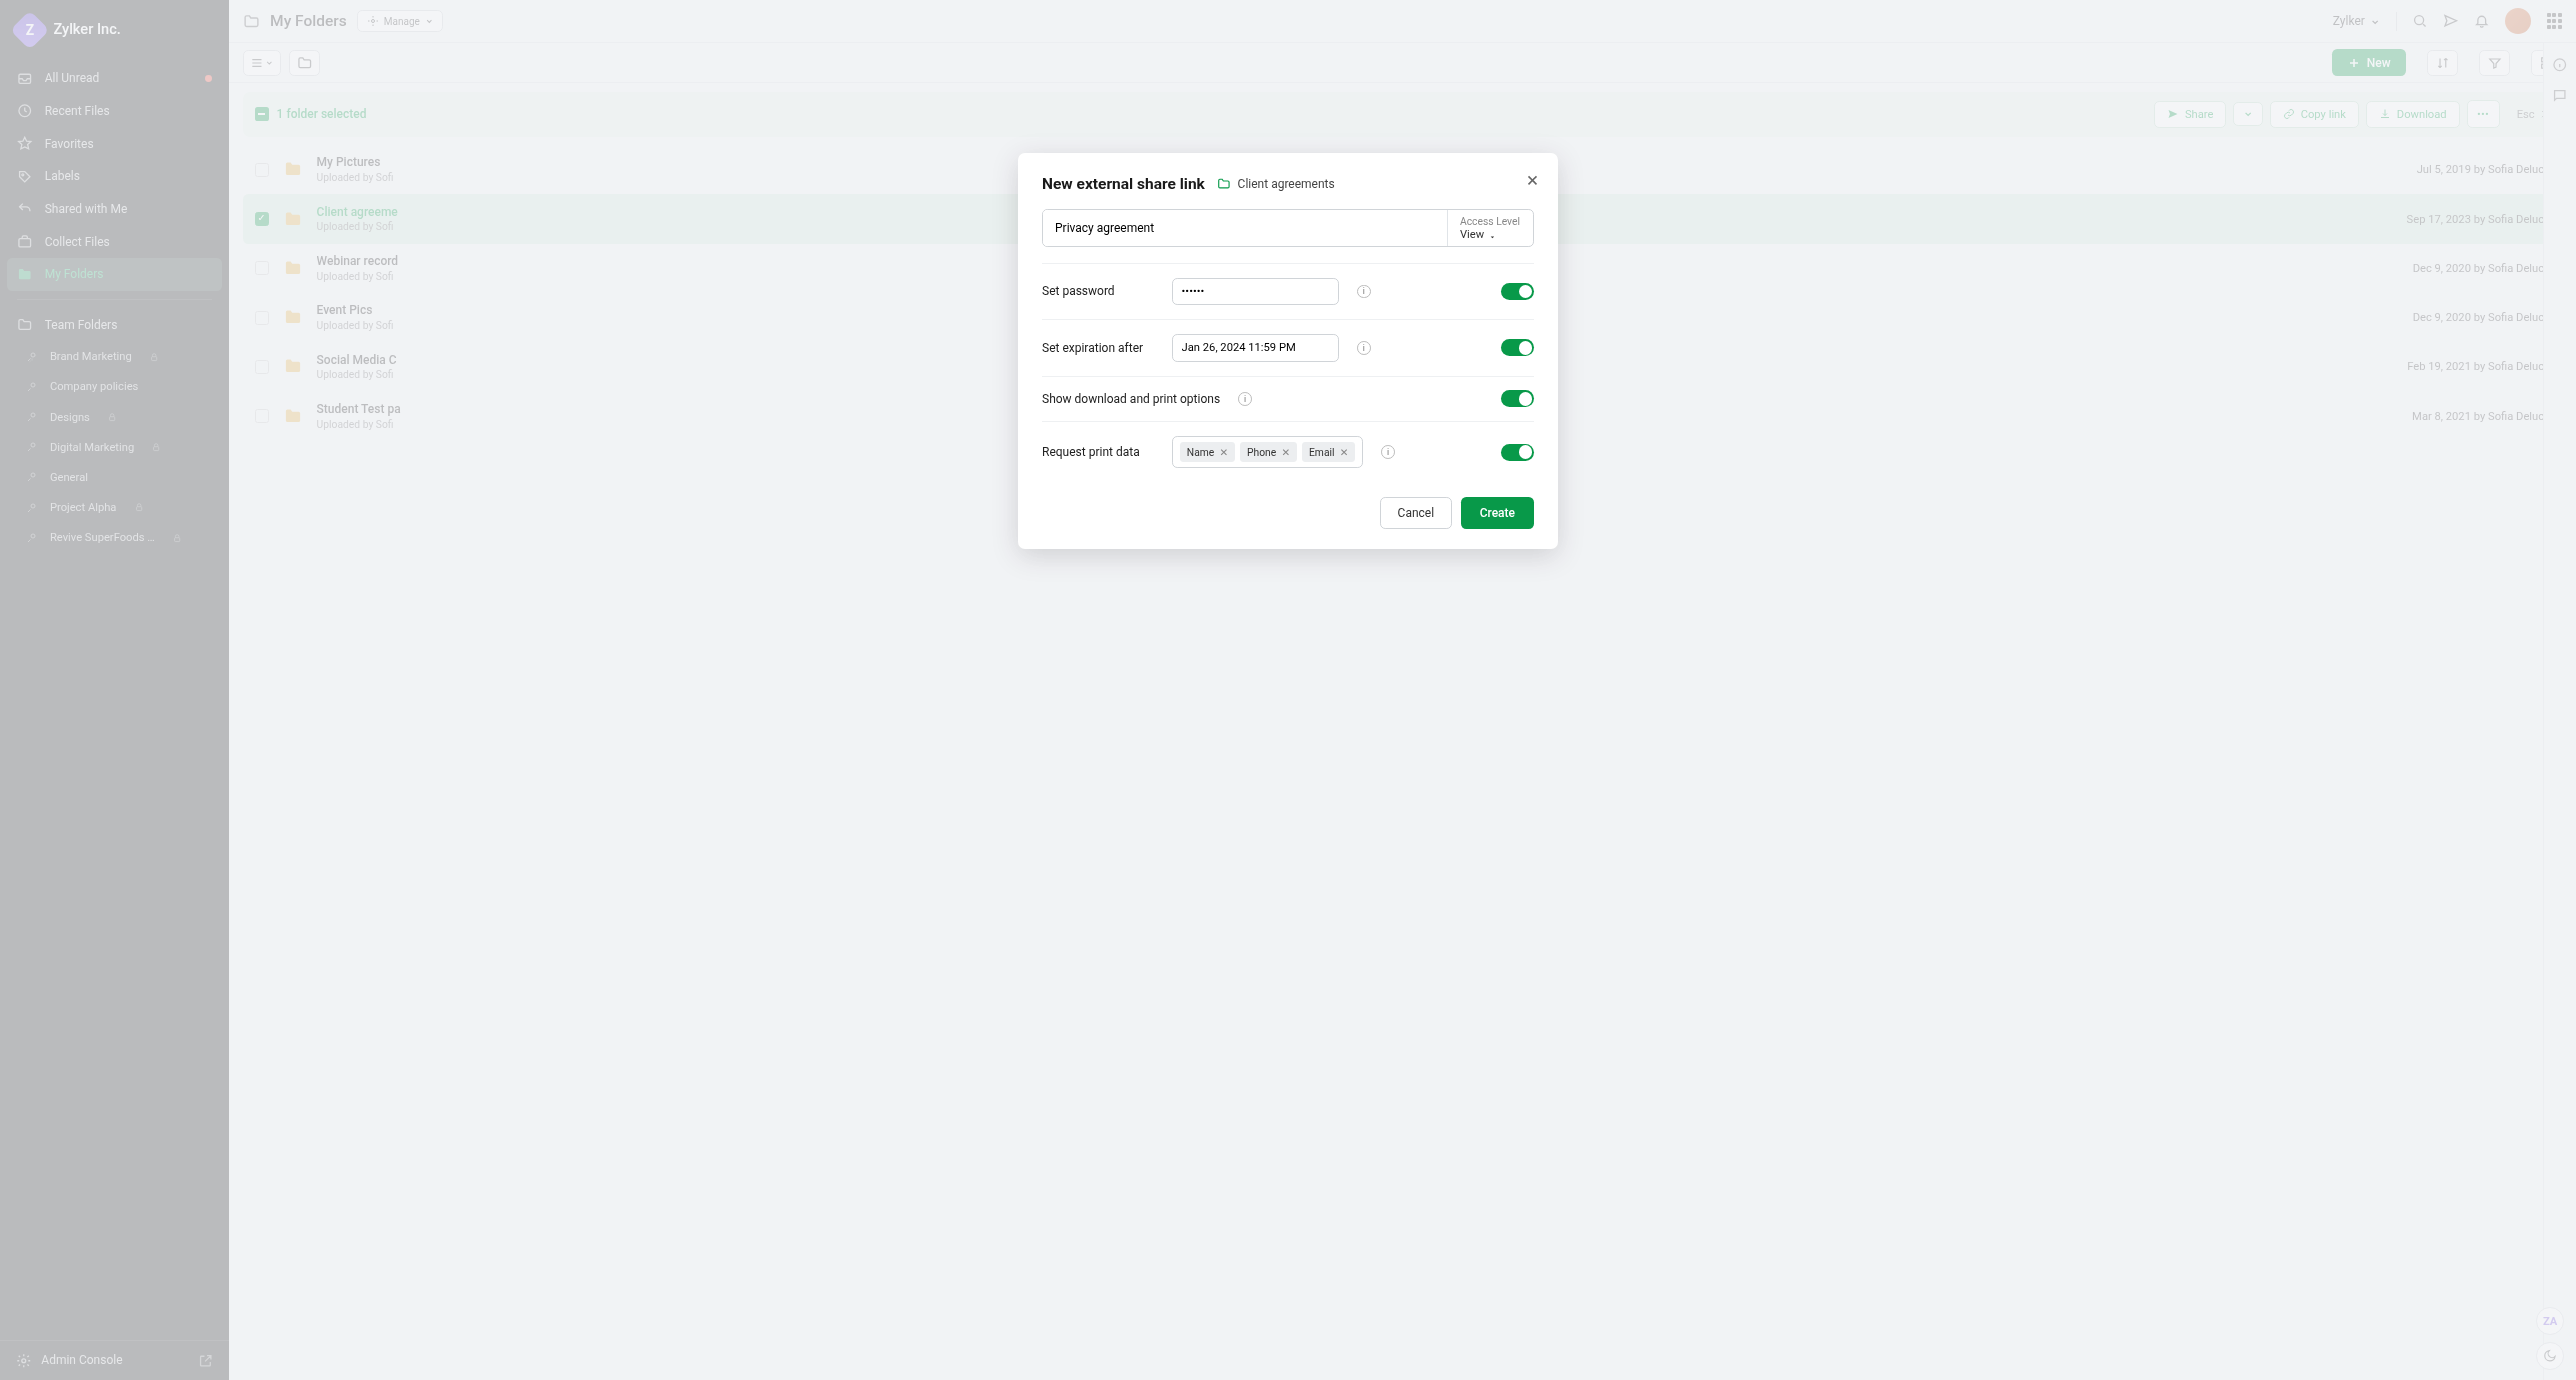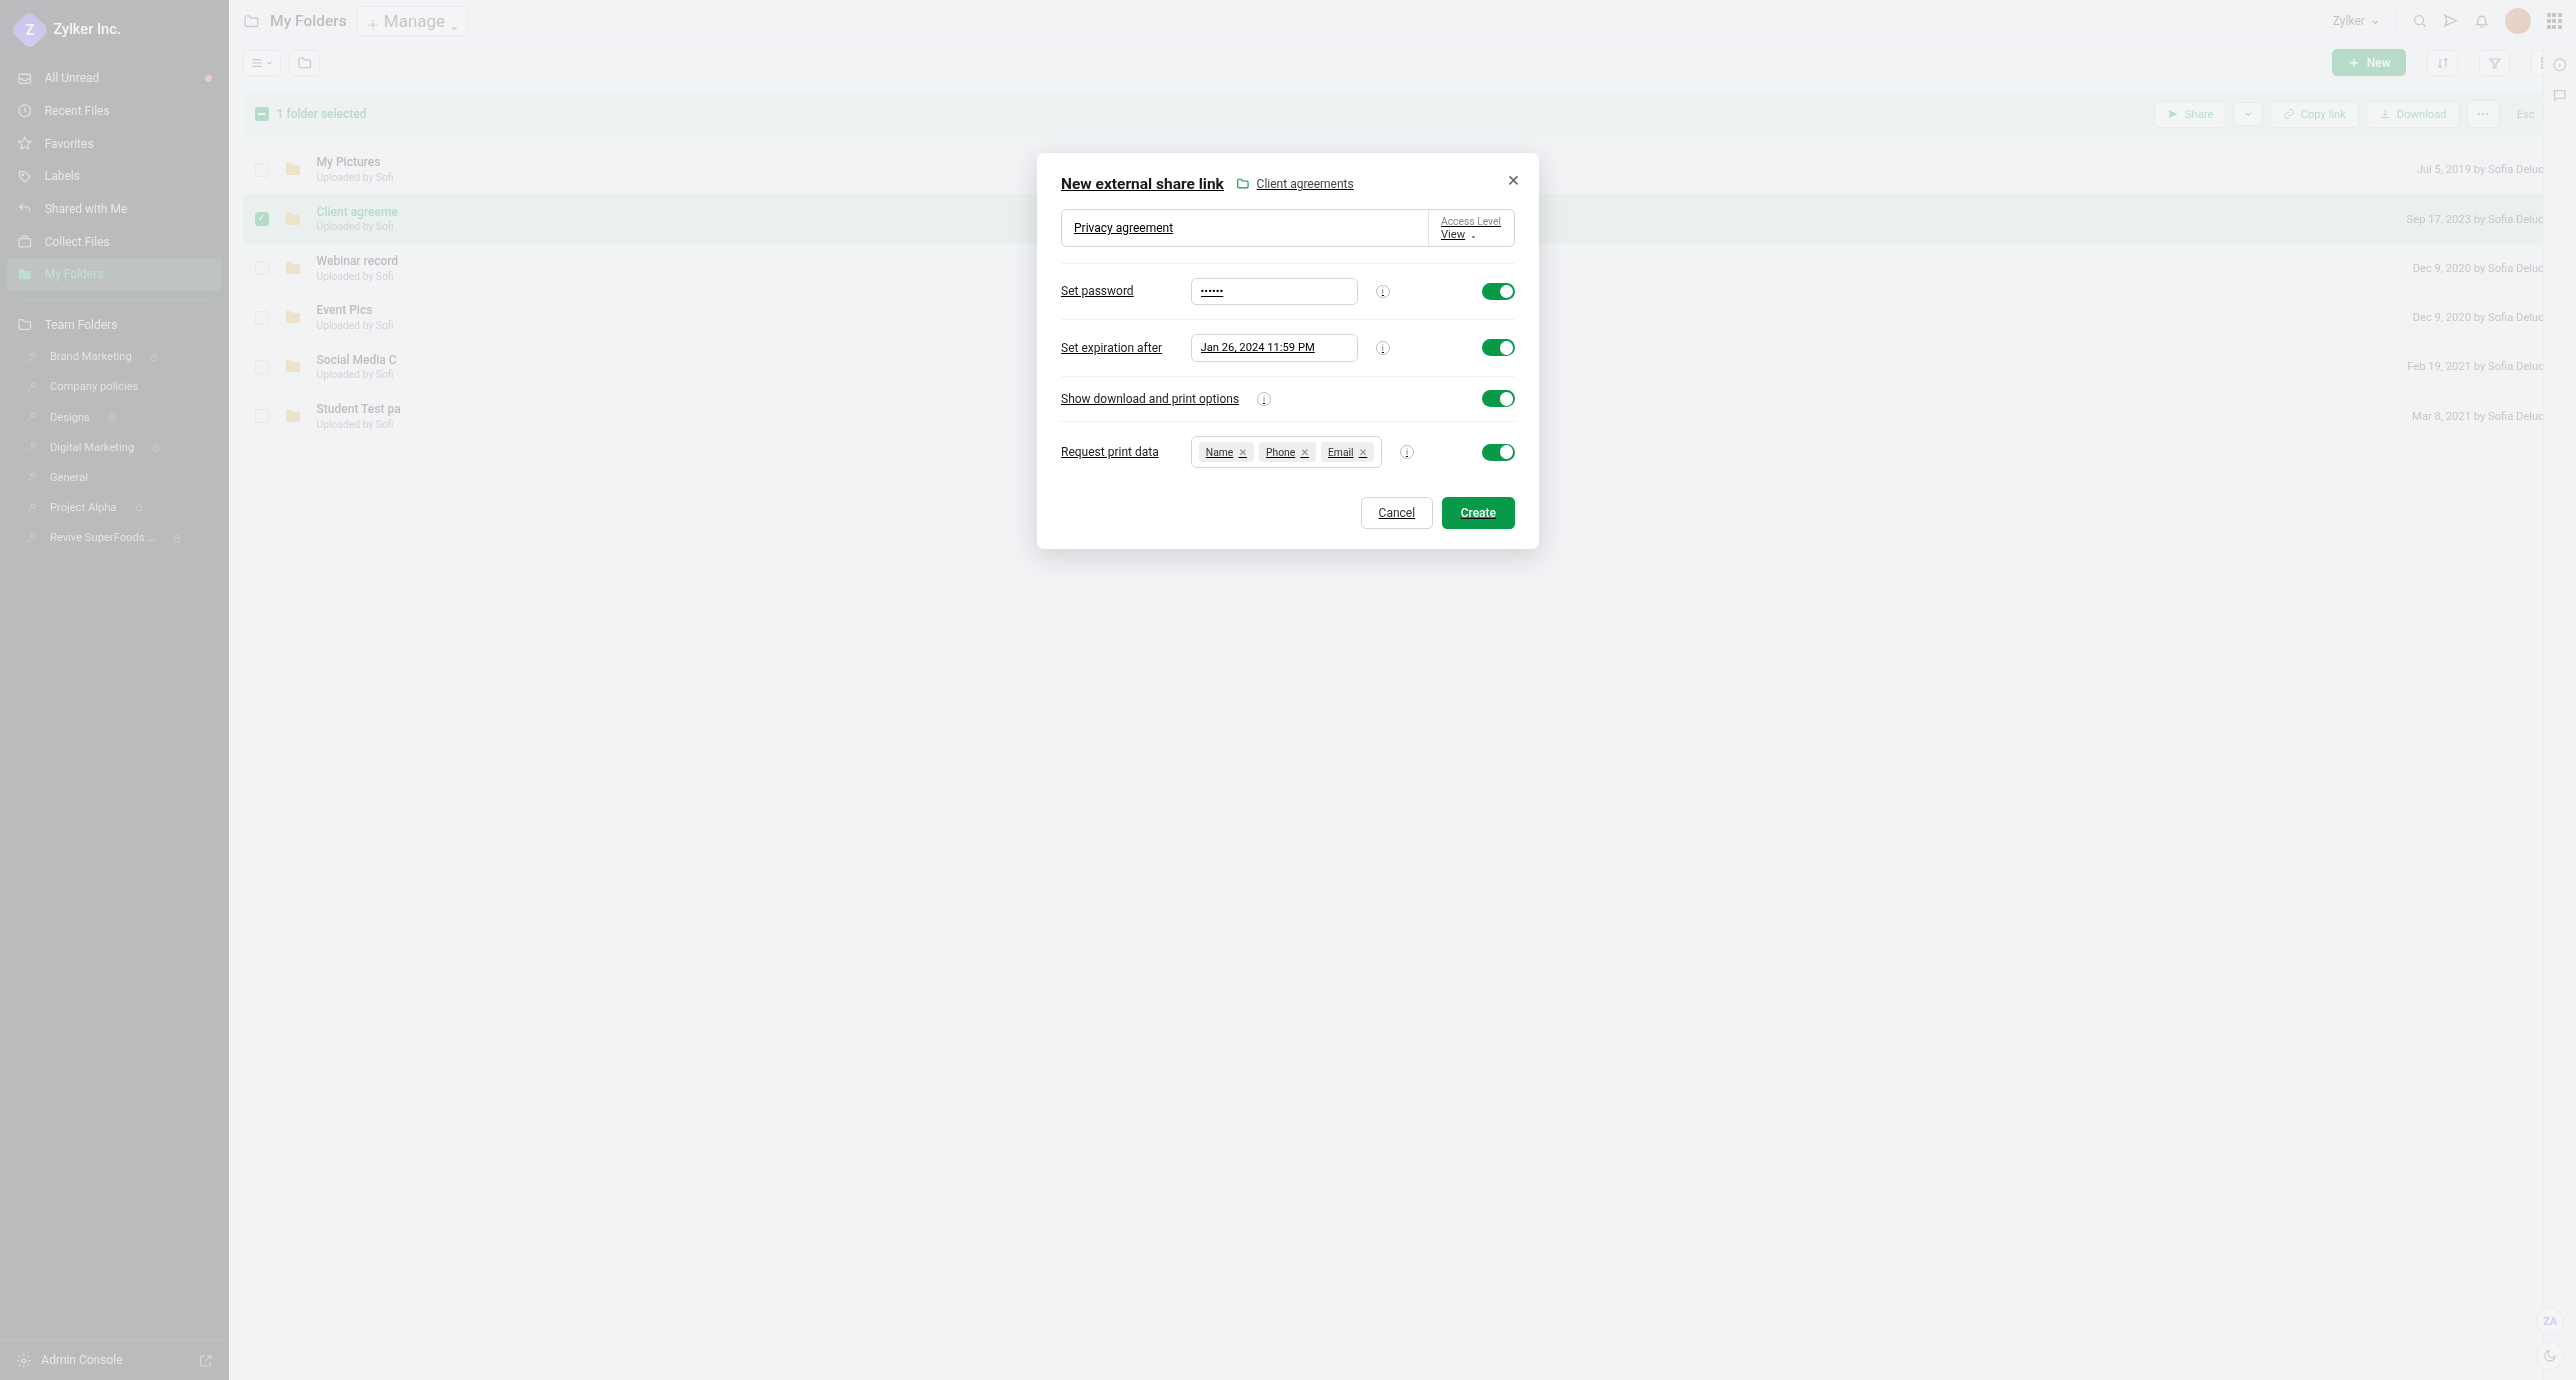--- a/index.html
+++ b/index.html
@@ -18,21 +18,21 @@
     .nav-sep { height:0.9px; background:#333; margin:8.6px 10.3px; }
     .team-list .nav-item { padding-left:19px; font-size:11.2px; color:#bbb; }
     .team-list .pin { width:12px; height:12px; opacity:.6; }
     .team-list .lock { width:10.3px; height:10.3px; margin-left:5.2px; opacity:.5; }
     .admin-row { border-top:0.9px solid #333; padding:12px 15.5px; display:flex; align-items:center; gap:10.3px; color:#ccc; font-size:12px; }
     .admin-row .open-icon { margin-left:auto; opacity:.6; }
     .main { flex:1; display:flex; flex-direction:column; background:#f4f6f8; min-width:0; }
     .topbar { height:43px; display:flex; align-items:center; padding:0 13.8px; border-bottom:0.9px solid #e0e4e8; gap:10.3px; }
     .breadcrumb-icon { width:17px; height:17px; color:#666; }
     .page-title { font-size:15.5px; font-weight:500; color:#222; }
-    .manage-btn { display:flex; align-items:center; gap:5.2px; border:0.9px solid #d0d4d8; background:#fff; padding:4.3px 8.6px; border-radius:5.2px; font-size:17px; color:#444; cursor:pointer; }
+    .manage-btn { display:flex; align-items:center; gap:5.2px; border:0.9px solid #d0d4d8; background:#fff; padding:4.3px 8.6px; border-radius:5.2px; font-size:10px; color:#444; cursor:pointer; }
     .topbar-right { margin-left:auto; display:flex; align-items:center; gap:15.5px; }
     .org-switch { display:flex; align-items:center; gap:5.2px; font-size:12px; color:#333; cursor:pointer; }
     .top-icon { width:15.5px; height:15.5px; color:#555; cursor:pointer; }
     .avatar { width:26px; height:26px; border-radius:50%; background:linear-gradient(135deg,#d97b4a,#c96a3a); }
     .waffle { width:15.5px; height:15.5px; display:grid; grid-template-columns:repeat(3,1fr); gap:1.7px; cursor:pointer; }
     .waffle div { background:#444; border-radius:0.9px; }
     .toolbar { height:40px; display:flex; align-items:center; padding:0 13.8px; gap:8.6px; border-bottom:0.9px solid #e0e4e8; }
     .tb-btn { width:31px; height:26px; border:0.9px solid #d0d4d8; border-radius:5.2px; display:flex; align-items:center; justify-content:center; background:#fff; cursor:pointer; color:#555; }
     .tb-btn.wide { width:38px; }
     .new-btn { margin-left:0; background:#089949; color:#fff; border:none; padding:6.9px 15.5px; border-radius:5.2px; font-size:12px; font-weight:500; display:flex; align-items:center; gap:6.9px; cursor:pointer; }
@@ -55,21 +55,21 @@
     .file-meta { display:flex; flex-direction:column; gap:1.7px; flex:1; min-width:0; }
     .file-name { font-size:12px; font-weight:500; color:#222; white-space:nowrap; overflow:hidden; text-overflow:ellipsis; }
     .file-row.selected .file-name { color:#089949; }
     .file-sub { font-size:10.3px; color:#777; }
     .file-date { font-size:11.2px; color:#444; margin-left:auto; white-space:nowrap; padding-left:17px; }
     .right-rail { position:absolute; right:0; top:43px; bottom:0; width:33px; background:#f4f6f8; border-left:0.9px solid #e0e4e8; display:flex; flex-direction:column; align-items:center; gap:15.5px; padding-top:13.8px; }
     .right-rail .ri { width:15.5px; height:15.5px; color:#666; cursor:pointer; }
     .fab { position:absolute; right:12px; bottom:45px; width:27.6px; height:27.6px; border-radius:50%; background:#fff; border:0.9px solid #d0d4d8; display:flex; align-items:center; justify-content:center; color:#7c5ae0; font-weight:700; font-size:11.2px; }
     .fab.theme { bottom:10.3px; color:#555; }
     .overlay { position:fixed; inset:0; background:rgba(240,242,244,0.75); display:flex; align-items:flex-start; justify-content:center; padding-top:153px; }
-    .modal { width:502px; background:#fff; border-radius:6.9px; box-shadow:0 6.9px 27.6px rgba(0,0,0,.15); padding:22.4px 24px 20.7px; position:relative;text-decoration:underline; }
+    .modal { width:540px; background:#fff; border-radius:6.9px; box-shadow:0 6.9px 27.6px rgba(0,0,0,.15); padding:22.4px 24px 20.7px; position:relative; }
     .modal-head { display:flex; align-items:center; gap:12px; margin-bottom:15.5px; }
     .modal-title { font-size:15.5px; font-weight:700; color:#1a1a1a; }
     .modal-folder { display:flex; align-items:center; gap:6.9px; font-size:12px; color:#444; }
     .modal-close { position:absolute; top:19px; right:19px; cursor:pointer; color:#666; font-size:15.5px; }
     .name-row { display:flex; border:0.9px solid #d0d4d8; border-radius:5.2px; overflow:hidden; margin-bottom:15.5px; }
     .link-name-input { flex:1; border:none; padding:10.3px 12px; font-size:12px; outline:none; }
     .access-box { border-left:0.9px solid #e0e4e8; padding:5.2px 12px 5.2px 12px; display:flex; flex-direction:column; justify-content:center; min-width:86px; }
     .access-label { font-size:10.3px; color:#888; }
     .access-val { font-size:11.2px; color:#333; display:flex; align-items:center; gap:5.2px; }
     .opt-row { display:flex; align-items:center; padding:13.8px 0; border-top:0.9px solid #eef0f2; gap:18px; }

